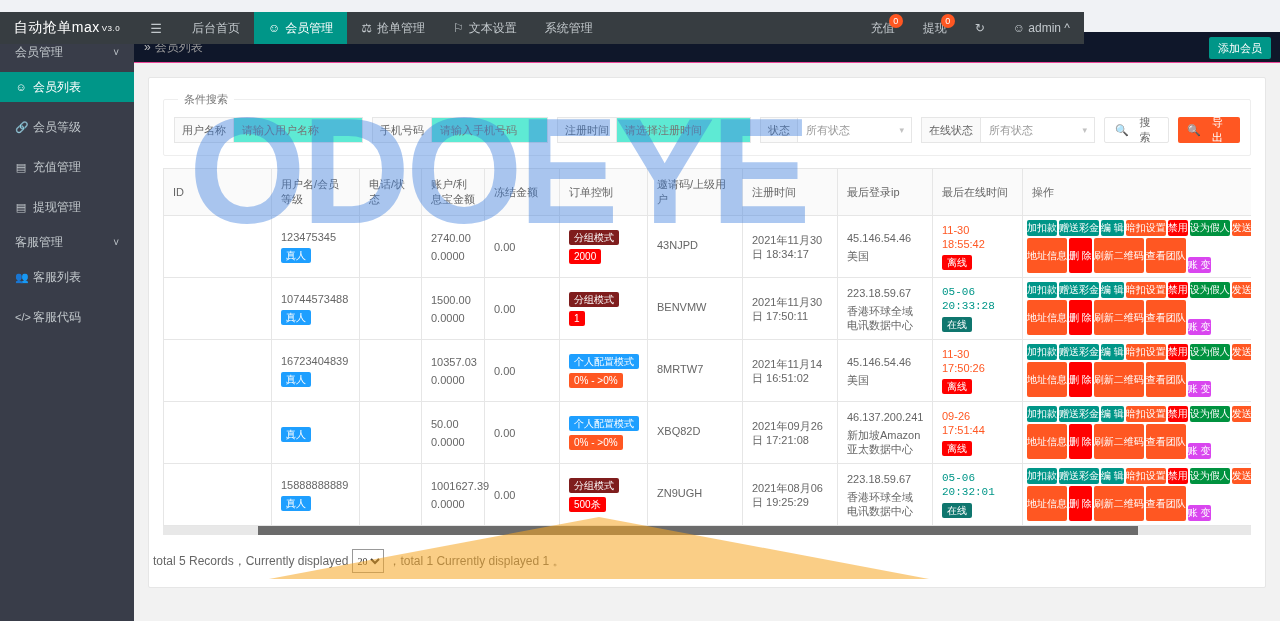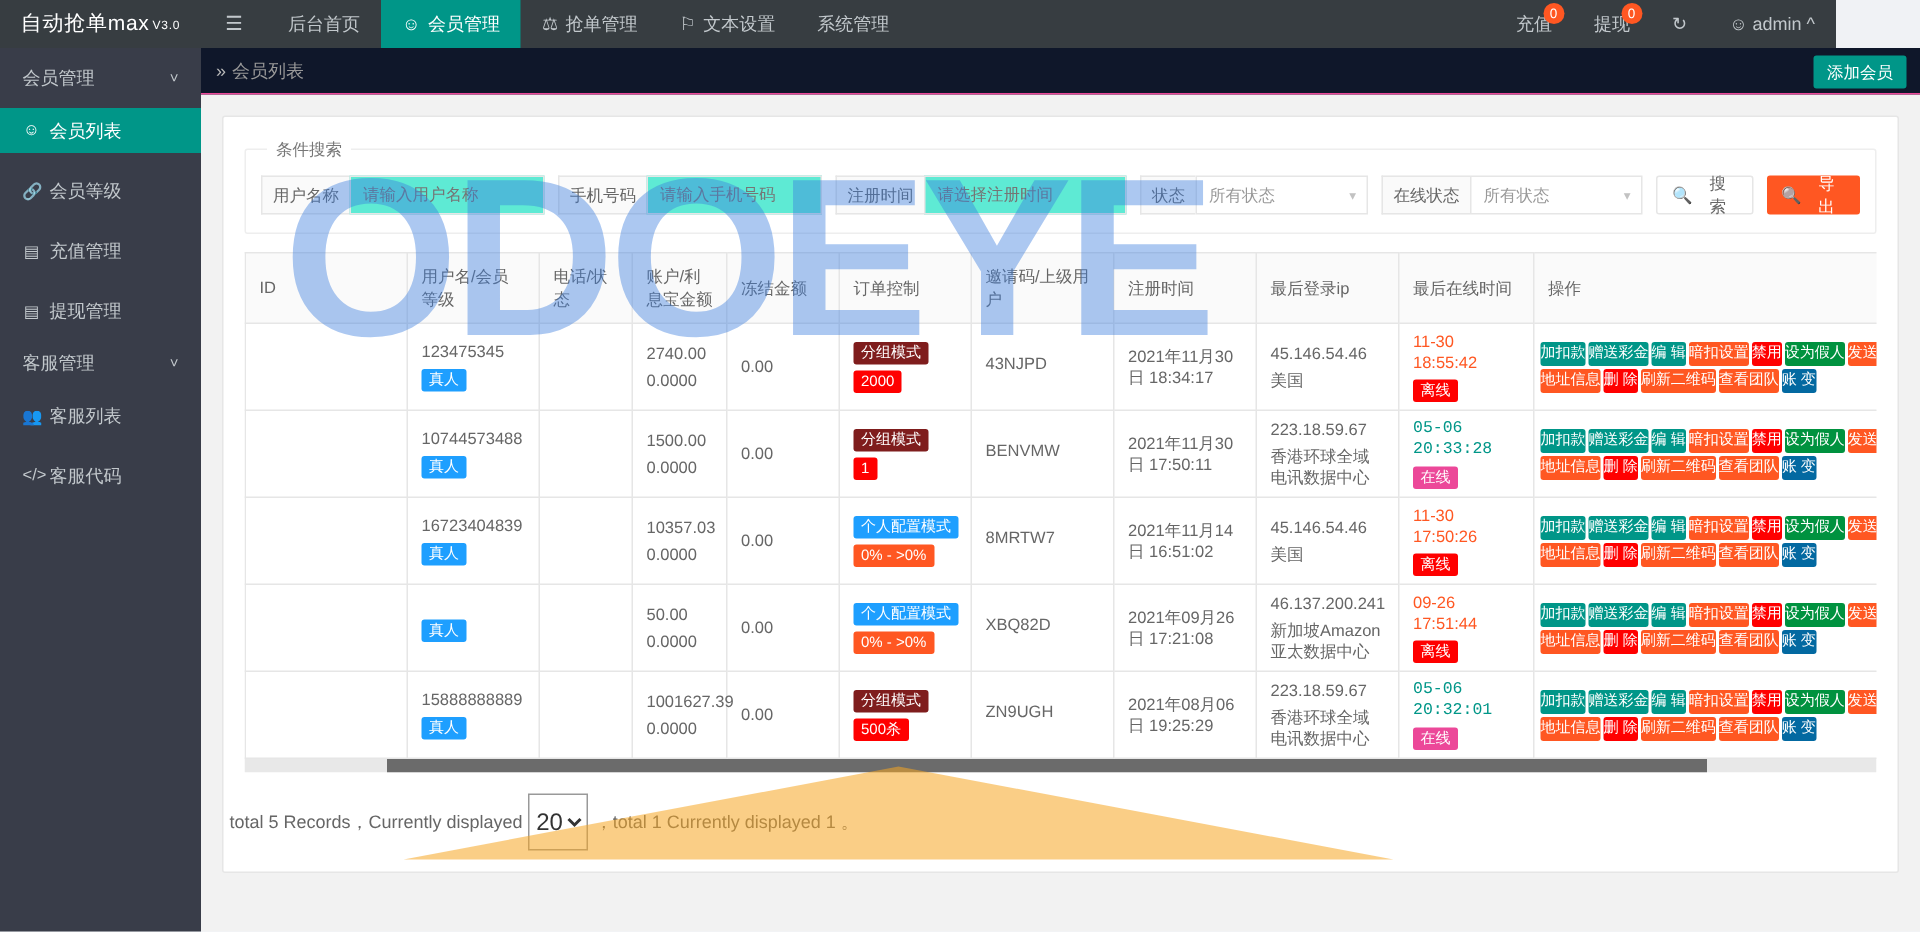--- a/index.html
+++ b/index.html
@@ -5,21 +5,21 @@
   * { box-sizing: border-box; margin: 0; padding: 0; }
   html, body {
     width: 1280px; height: 621px;
     font-family: "Liberation Sans", "DejaVu Sans", sans-serif;
     font-size: 12px;
     background: #f0f2f5;
     overflow: hidden;
   }
   
   .topbar {
-    position: absolute; top: 0; left: 0; width: 1224px; height: 32px;
+    position: absolute; top: 12px; left: 0; width: 1084px; height: 32px;
     background: #373d41; display: flex; align-items: stretch;
     color: #c2c8cc; z-index: 50;
   }
   .brand {
     width: 134px; background: #373d41; display: flex; align-items: center;
     justify-content: center; color: #fff; font-size: 14px; letter-spacing: .5px;
   }
   .brand .ver { font-size: 8px; vertical-align: super; margin-left: 2px; color:#fff;}
   .hamburger {
     width: 44px; display: flex; align-items: center; justify-content: center;
@@ -128,49 +128,49 @@
   .cell-2 { display: flex; flex-direction: column; gap: 4px; }
   .cellline { line-height: 14px; }
   .tag {
     display: inline-block; color: #fff; font-size: 10px; line-height: 15px;
     padding: 0 5px; border-radius: 2px; white-space: nowrap;
   }
   .tag-blue   { background: #1E9FFF; }
   .tag-teal   { background: #7f1d1d; }
   .tag-red    { background: #FF0000; }
   .tag-orange { background: #FF5722; }
-  .tag-green  { background: #ec4899; }
+  .tag-green  { background: #0f766e; }
   .t-red  { color: #FF5722; }
   .t-green{ color: #009688; font-family: Liberation Mono, monospace; }
   .opcell { padding: 4px 4px !important; }
   .opwrap { display: flex; flex-wrap: wrap; gap: 2px; width: 252px; }
   .opbtn {
     color: #fff; font-size: 10px; line-height: 14px; padding: 1px 0;
     border: none; border-radius: 2px; cursor: pointer; white-space: nowrap;
     font-family: inherit;
   }
   .b-teal   { background: #009688; }
   .b-orange { background: #FF5722; }
   .b-red    { background: #FF0000; }
   .b-dgreen { background: #00923F; }
-  .b-blue   { background: #0369a1; }
+  .b-blue   { background: #d946ef; margin-top: 19px; }
   
   .hscroll {
     height: 9px; background: #e8e8e8; margin: 0 0 0 0; position: relative;
   }
   .hscroll .thumb {
     position: absolute; left: 95px; top: 0; width: 880px; height: 9px;
     background: #6b6b6b; border-radius: 0;
   }
   .footer {
     padding: 14px 4px 14px 4px; font-size: 12px; color: #666;
     display: flex; align-items: center; gap: 4px;
   }
   .footer select {
-    font-family: Liberation Sans, sans-serif; font-size: 16px; height: 38px; border: 1px solid #999;
+    font-family: Liberation Serif, serif; font-size: 10px; height: 24px; border: 1px solid #999;
     background: #fff; color: #333;
   }
   
   .watermark {
     position: absolute; left: 0; top: 0; width: 100%; height: 100%;
     pointer-events: none; overflow: hidden; z-index: 5;
   }
   .wm-text {
     position: absolute; left: 40px; top: 18px; font-size: 150px;
     font-weight: bold; color: rgba(58,125,222,0.42);

